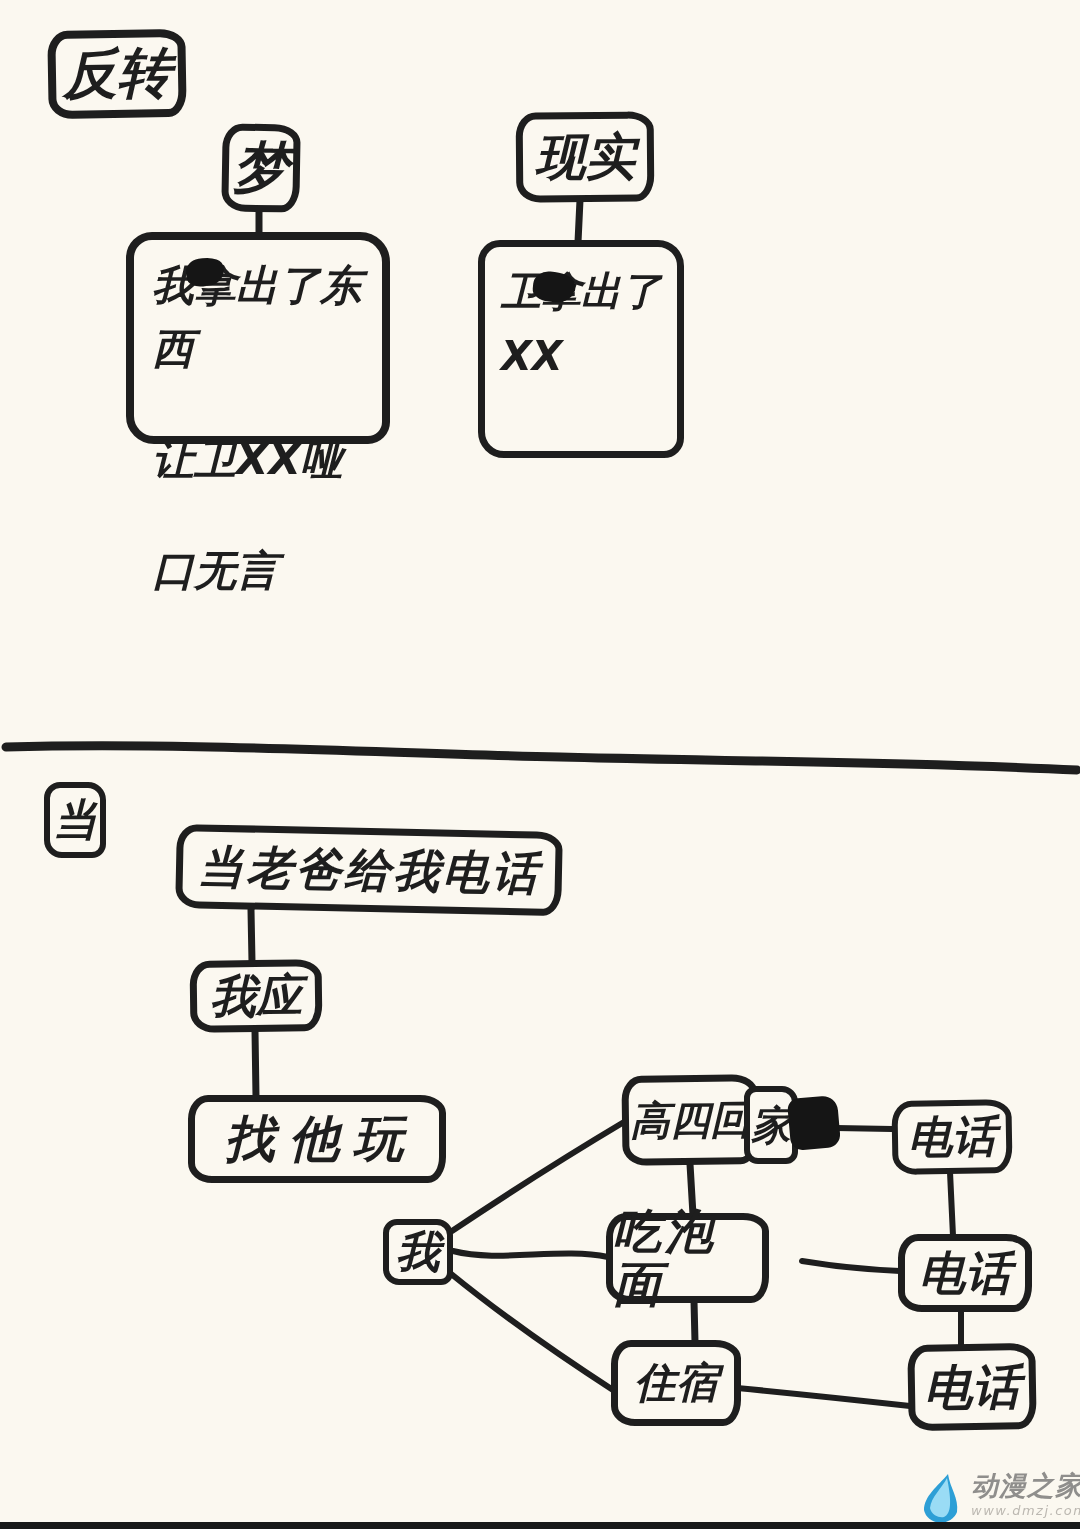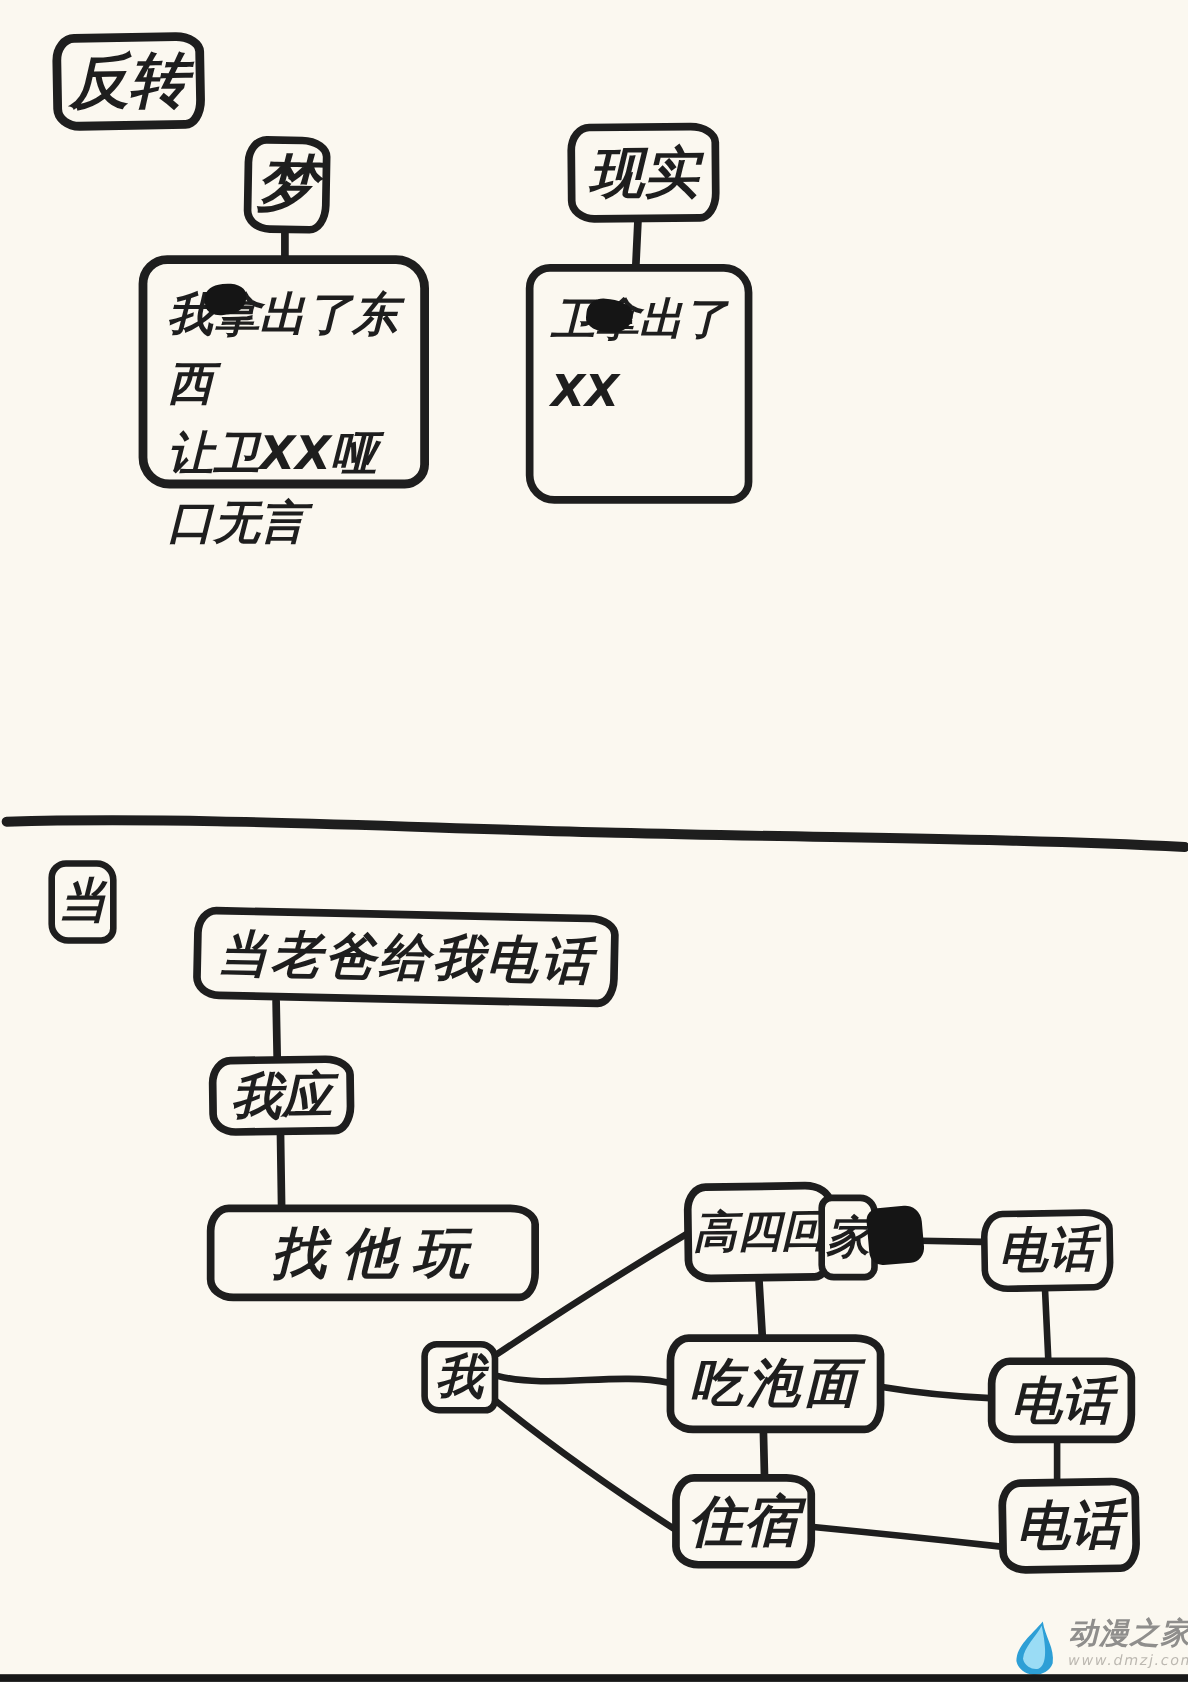--- a/index.html
+++ b/index.html
@@ -102,55 +102,55 @@
     <path stroke-width="6" d="M950 1172 L953 1236"></path>
     <path stroke-width="6" d="M802 1261 Q 850 1269 900 1271"></path>
     <path stroke-width="6" d="M961 1310 L961 1346"></path>
     <path stroke-width="6" d="M737 1388 Q 820 1396 910 1406"></path>
   </svg>
 
   <div class="hbox" style="left:48px;top:30px;width:138px;height:88px;font-size:54px;border-width:8px;transform:rotate(-1deg);">反转</div>
 
   <div class="hbox" style="left:222px;top:124px;width:78px;height:88px;font-size:56px;transform:rotate(1deg);">梦</div>
 
-  <div class="hbox multiline" style="left:126px;top:232px;width:264px;height:212px;border-width:8px;padding:14px 8px 0 18px;font-size:42px;line-height:1.5;border-radius:26px 30px 22px 28px;">
+  <div class="hbox multiline" style="left:126px;top:232px;width:264px;height:212px;border-width:8px;padding:14px 8px 0 18px;font-size:42px;line-height:1.5;border-radius:26px 30px 22px 28px;gap:48px;">
     <div>我拿出了东西</div>
     <div>让卫XX哑</div>
     <div>口无言</div>
   </div>
   <div class="scribble" style="left:186px;top:258px;width:38px;height:28px;transform:rotate(-8deg);"></div>
 
   <div class="hbox" style="left:516px;top:112px;width:138px;height:90px;font-size:50px;transform:rotate(-0.5deg);">现实</div>
 
   <div class="hbox multiline" style="left:478px;top:240px;width:206px;height:218px;padding:12px 6px 0 16px;font-size:40px;line-height:1.62;border-radius:22px 26px 20px 26px;">
     <div>卫拿出了</div>
     <div>XX</div>
   </div>
   <div class="scribble" style="left:533px;top:272px;width:42px;height:30px;transform:rotate(6deg);"></div>
 
   <div class="hbox" style="left:44px;top:782px;width:62px;height:76px;font-size:44px;border-width:6px;border-radius:16px 18px 14px 18px;">当</div>
 
   <div class="hbox" style="left:176px;top:828px;width:386px;height:84px;font-size:46px;transform:rotate(1.2deg);letter-spacing:3px;">当老爸给我电话</div>
 
   <div class="hbox" style="left:190px;top:960px;width:132px;height:72px;font-size:46px;transform:rotate(-0.8deg);">我应</div>
 
-  <div class="hbox" style="left:188px;top:1095px;width:302px;height:88px;font-size:50px;letter-spacing:14px;padding-left:8px;">找他玩</div>
+  <div class="hbox" style="left:188px;top:1095px;width:258px;height:88px;font-size:50px;letter-spacing:14px;padding-left:8px;">找他玩</div>
 
   <div class="hbox" style="left:383px;top:1219px;width:70px;height:66px;font-size:44px;border-width:6px;border-radius:14px 16px 12px 16px;">我</div>
 
   <div class="hbox" style="left:622px;top:1075px;width:136px;height:90px;font-size:40px;transform:rotate(-0.8deg);">高四回</div>
   <div class="hbox" style="left:744px;top:1086px;width:54px;height:78px;font-size:40px;border-width:6px;border-radius:12px 16px 12px 14px;">家</div>
   <div class="scribble" style="left:789px;top:1097px;width:50px;height:52px;transform:rotate(-5deg);border-radius:22% 30% 26% 24%;"></div>
 
   <div class="hbox" style="left:892px;top:1100px;width:120px;height:74px;font-size:44px;border-width:6px;transform:rotate(-1deg);">电话</div>
 
-  <div class="hbox" style="left:606px;top:1213px;width:198px;height:90px;font-size:48px;letter-spacing:4px;">吃泡面</div>
+  <div class="hbox" style="left:606px;top:1213px;width:163px;height:90px;font-size:48px;letter-spacing:4px;">吃泡面</div>
   <div class="hbox" style="left:898px;top:1234px;width:134px;height:78px;font-size:46px;">电话</div>
 
-  <div class="hbox" style="left:611px;top:1340px;width:130px;height:86px;font-size:50px;">住宿</div>
+  <div class="hbox" style="left:611px;top:1340px;width:130px;height:86px;font-size:42px;">住宿</div>
   <div class="hbox" style="left:908px;top:1344px;width:128px;height:86px;font-size:48px;transform:rotate(-1deg);">电话</div>
 
   <div id="watermark">
     <svg width="44" height="54" viewBox="0 0 44 54">
       <path d="M30 2 C 20 14, 6 24, 6 38 a 17 15 0 0 0 33 2 C 41 26, 32 16, 30 2 Z" fill="#2d9fd6"></path>
       <path d="M29 6 C 24 16, 13 25, 12 36 a 12 11 0 0 0 14 9 C 33 42, 34 30, 29 6 Z" fill="#9adcf5"></path>
     </svg>
     <div class="wm-text">
       <span class="wm-name">动漫之家</span>
       <span class="wm-url">www.dmzj.com</span>

